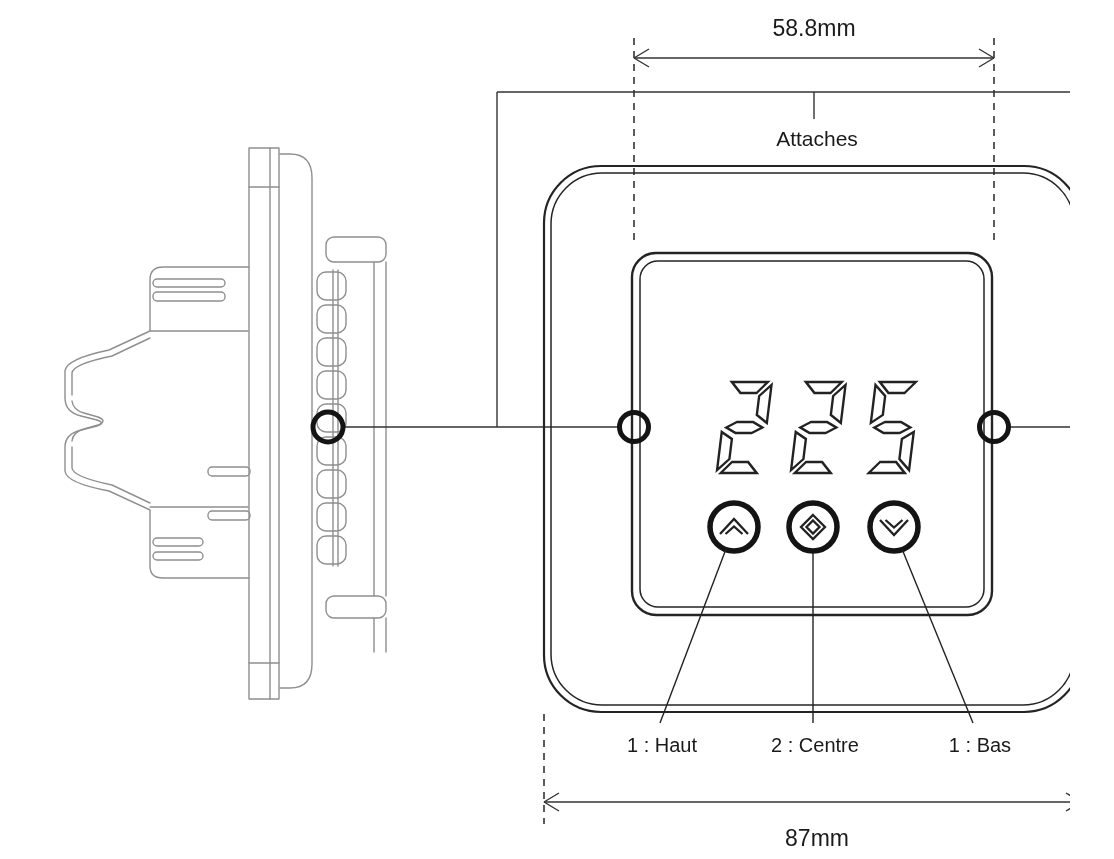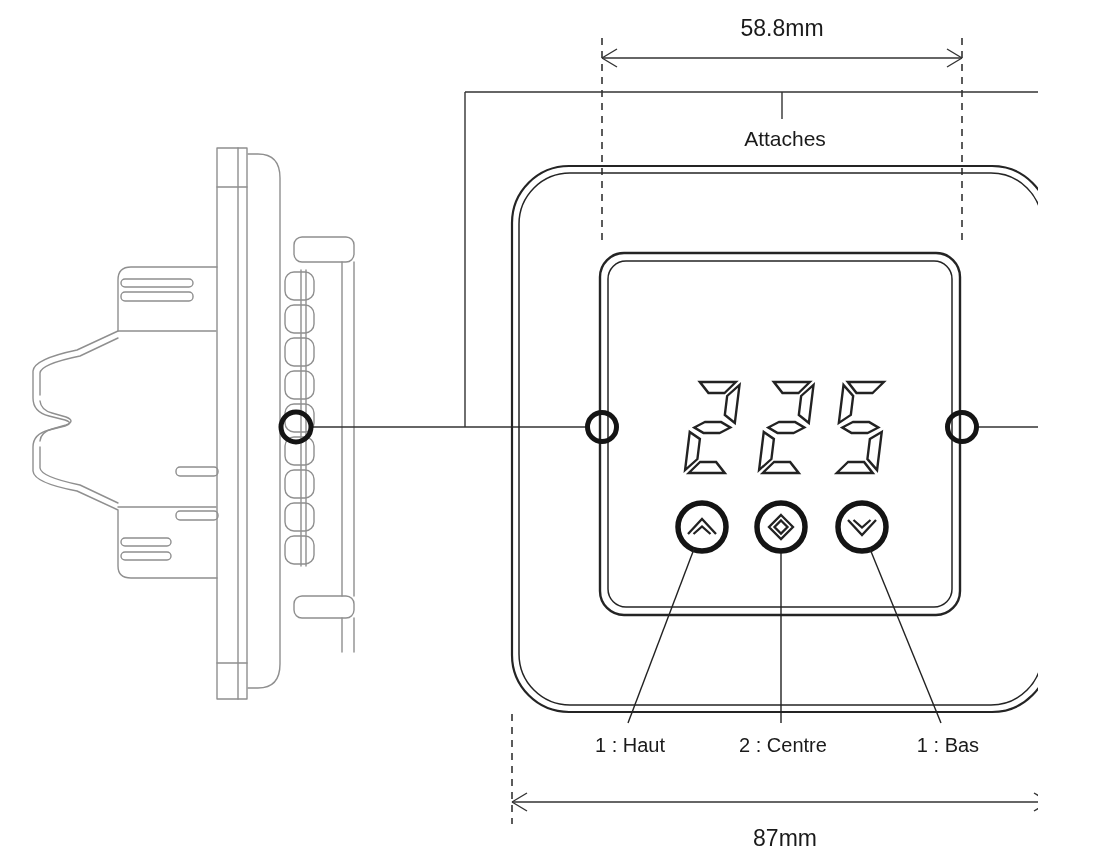--- a/index.html
+++ b/index.html
@@ -1,17 +1,17 @@
 <!DOCTYPE html>
 <html><head>
 <meta charset="utf-8">
 <style>
   html,body{margin:0;padding:0;background:#ffffff;}
   .stage{position:relative;width:1038px;height:859px;background:#ffffff;overflow:hidden;
-         font-family:"Liberation Sans", sans-serif;}
+         font-family:"Liberation Sans", sans-serif;padding-left:32px;}
   svg text{font-family:"Liberation Sans", sans-serif;fill:#1a1a1a;}
   .annot{stroke:#333333;stroke-width:1.4;fill:none;}
   .dash{stroke:#333333;stroke-width:1.6;fill:none;stroke-dasharray:7 6;}
   .side{stroke:#8f8f8f;stroke-width:1.4;fill:none;stroke-linejoin:round;stroke-linecap:round;}
   .front{stroke:#242424;fill:none;}
   .marker{stroke:#141414;stroke-width:5;fill:none;}
   .ring{stroke:#141414;stroke-width:5.5;fill:#ffffff;}
   .btnicon{stroke:#222222;stroke-width:2.3;fill:none;stroke-linejoin:miter;}
   .segdisp polygon{fill:#ffffff;stroke:#222222;stroke-width:2.4;stroke-linejoin:miter;}
   .leader{stroke:#222222;stroke-width:1.4;fill:none;}

